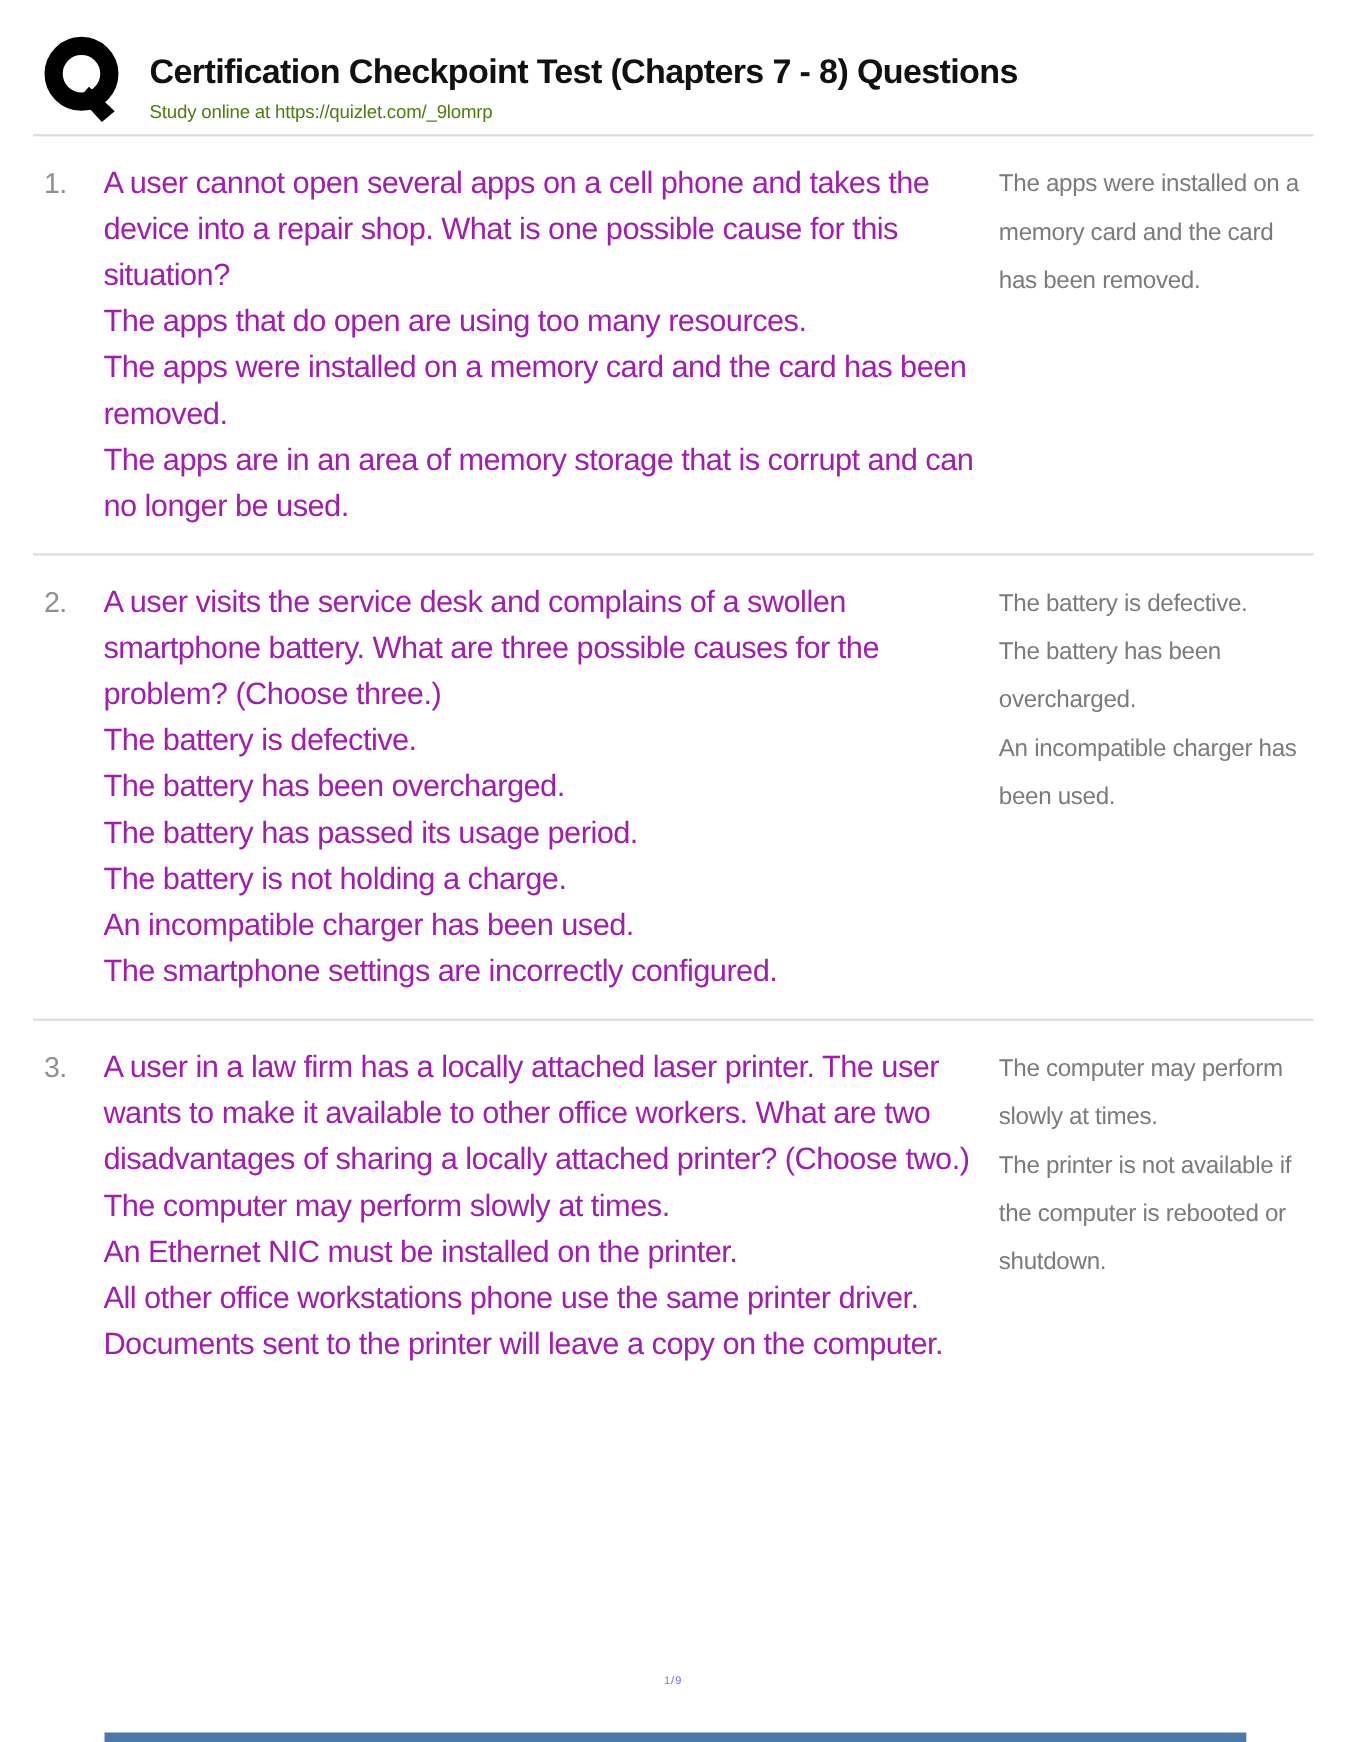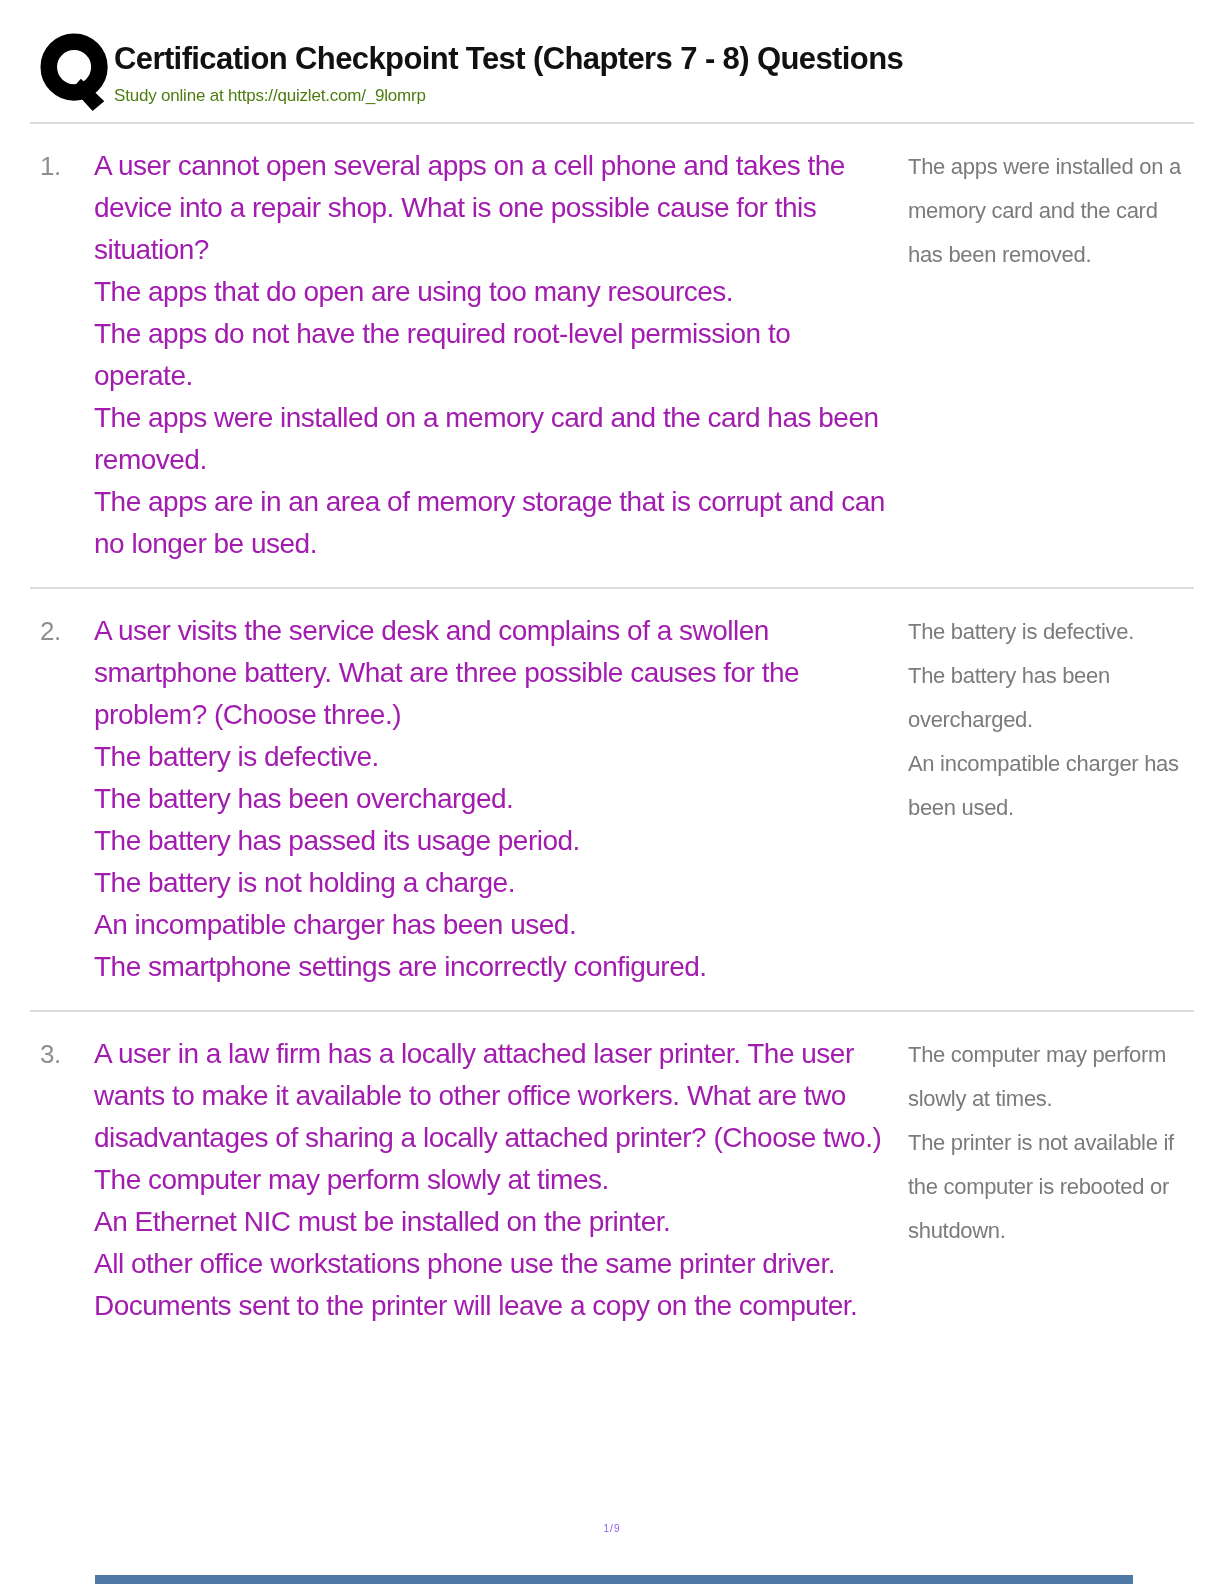--- a/index.html
+++ b/index.html
@@ -9,22 +9,23 @@
     position: relative;
     font-family: "Liberation Sans", sans-serif;
     color: #1c1c1c;
     overflow: hidden;
   }
   .page { width: 100%; height: 100%; position: relative; }
 
   
   .header {
     display: flex;
-    align-items: center;
+    align-items: flex-end;
     padding: 30px 60px 10px 40px;
+    gap: 22px;
   }
   .logo { width: 74px; height: 82px; display: inline-block; flex: 0 0 auto; }
   .header-text { padding-top: 4px; }
   h1.title {
     font-size: 31px;
     font-weight: 600;
     letter-spacing: -0.6px;
     color: #111111;
     line-height: 1.25;
   }
@@ -108,21 +109,20 @@
     </div>
   </header>
 
   <div class="divider"></div>
 
   <section class="row">
     <div class="qnum">1.</div>
     <div class="qcol">
       <div class="qtext">A user cannot open several apps on a cell phone and takes the device into a repair shop. What is one possible cause for this situation?</div>
       <div class="opt">The apps that do open are using too many resources.</div>
-      <div class="opt">The apps do not have the required root-level permission to operate.</div>
       <div class="opt">The apps were installed on a memory card and the card has been removed.</div>
       <div class="opt">The apps are in an area of memory storage that is corrupt and can no longer be used.</div>
     </div>
     <div class="acol">
       <div class="aline">The apps were installed on a memory card and the card has been removed.</div>
     </div>
   </section>
 
   <div class="divider"></div>
 

